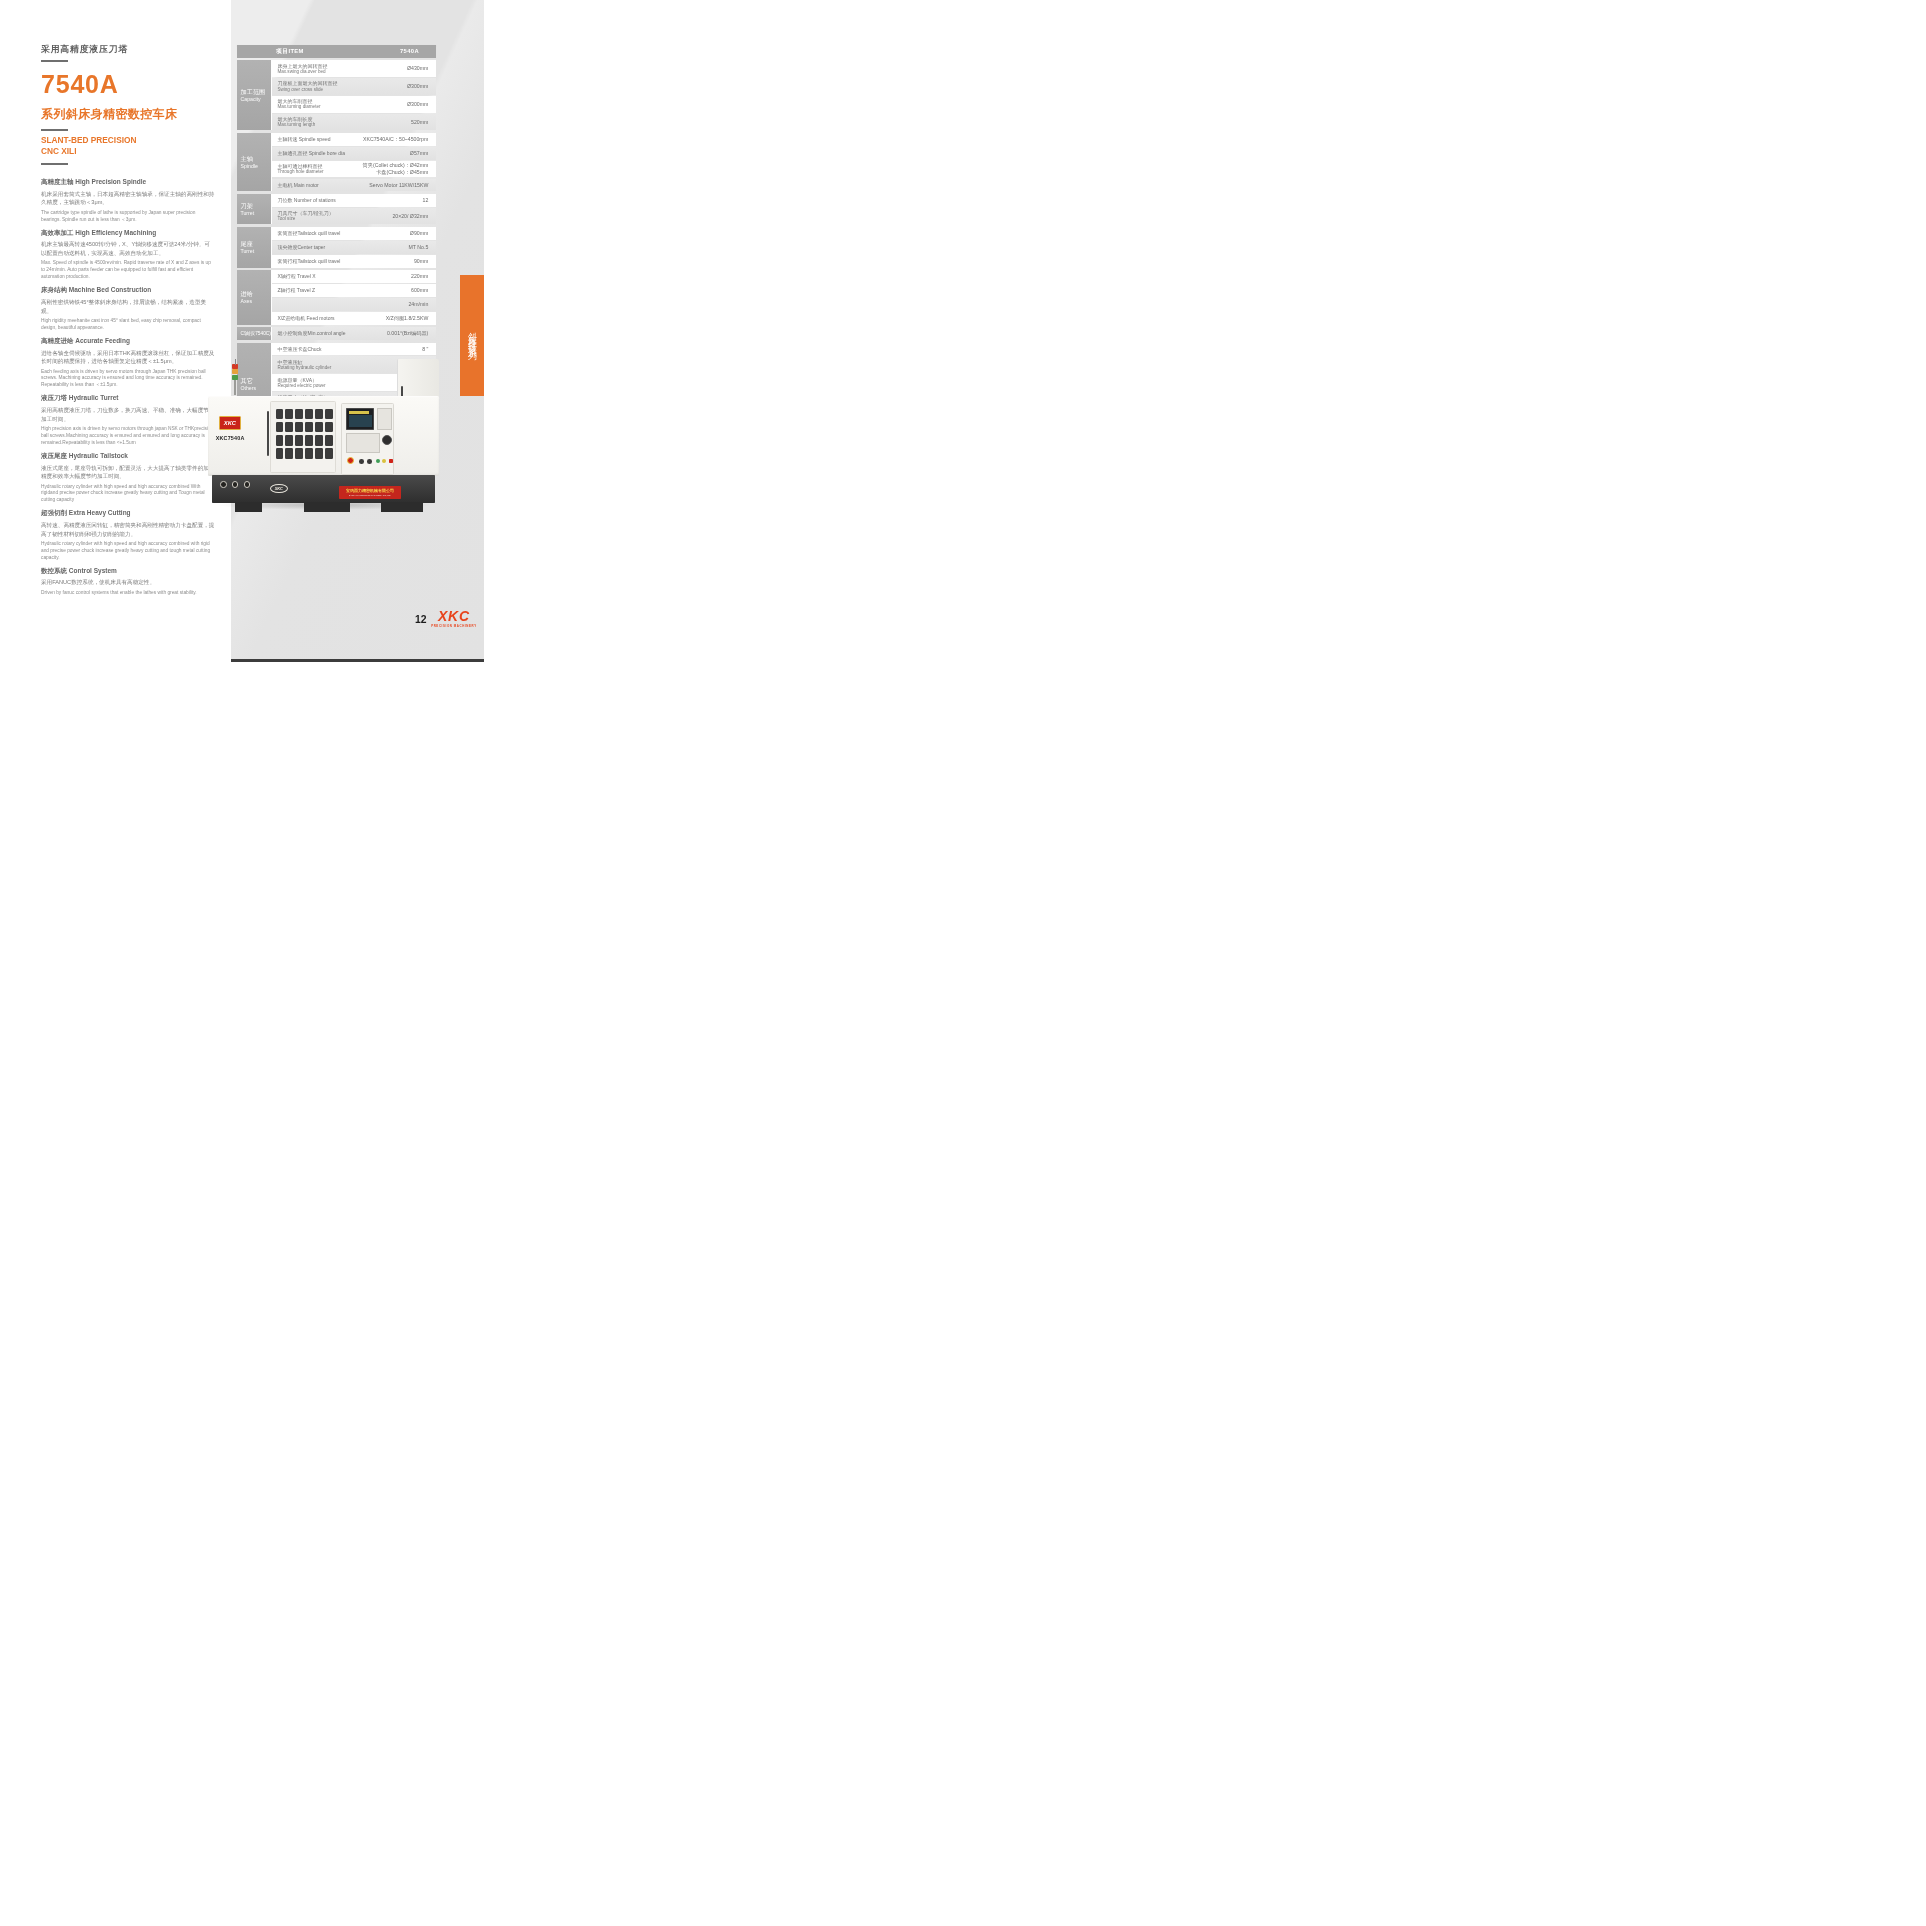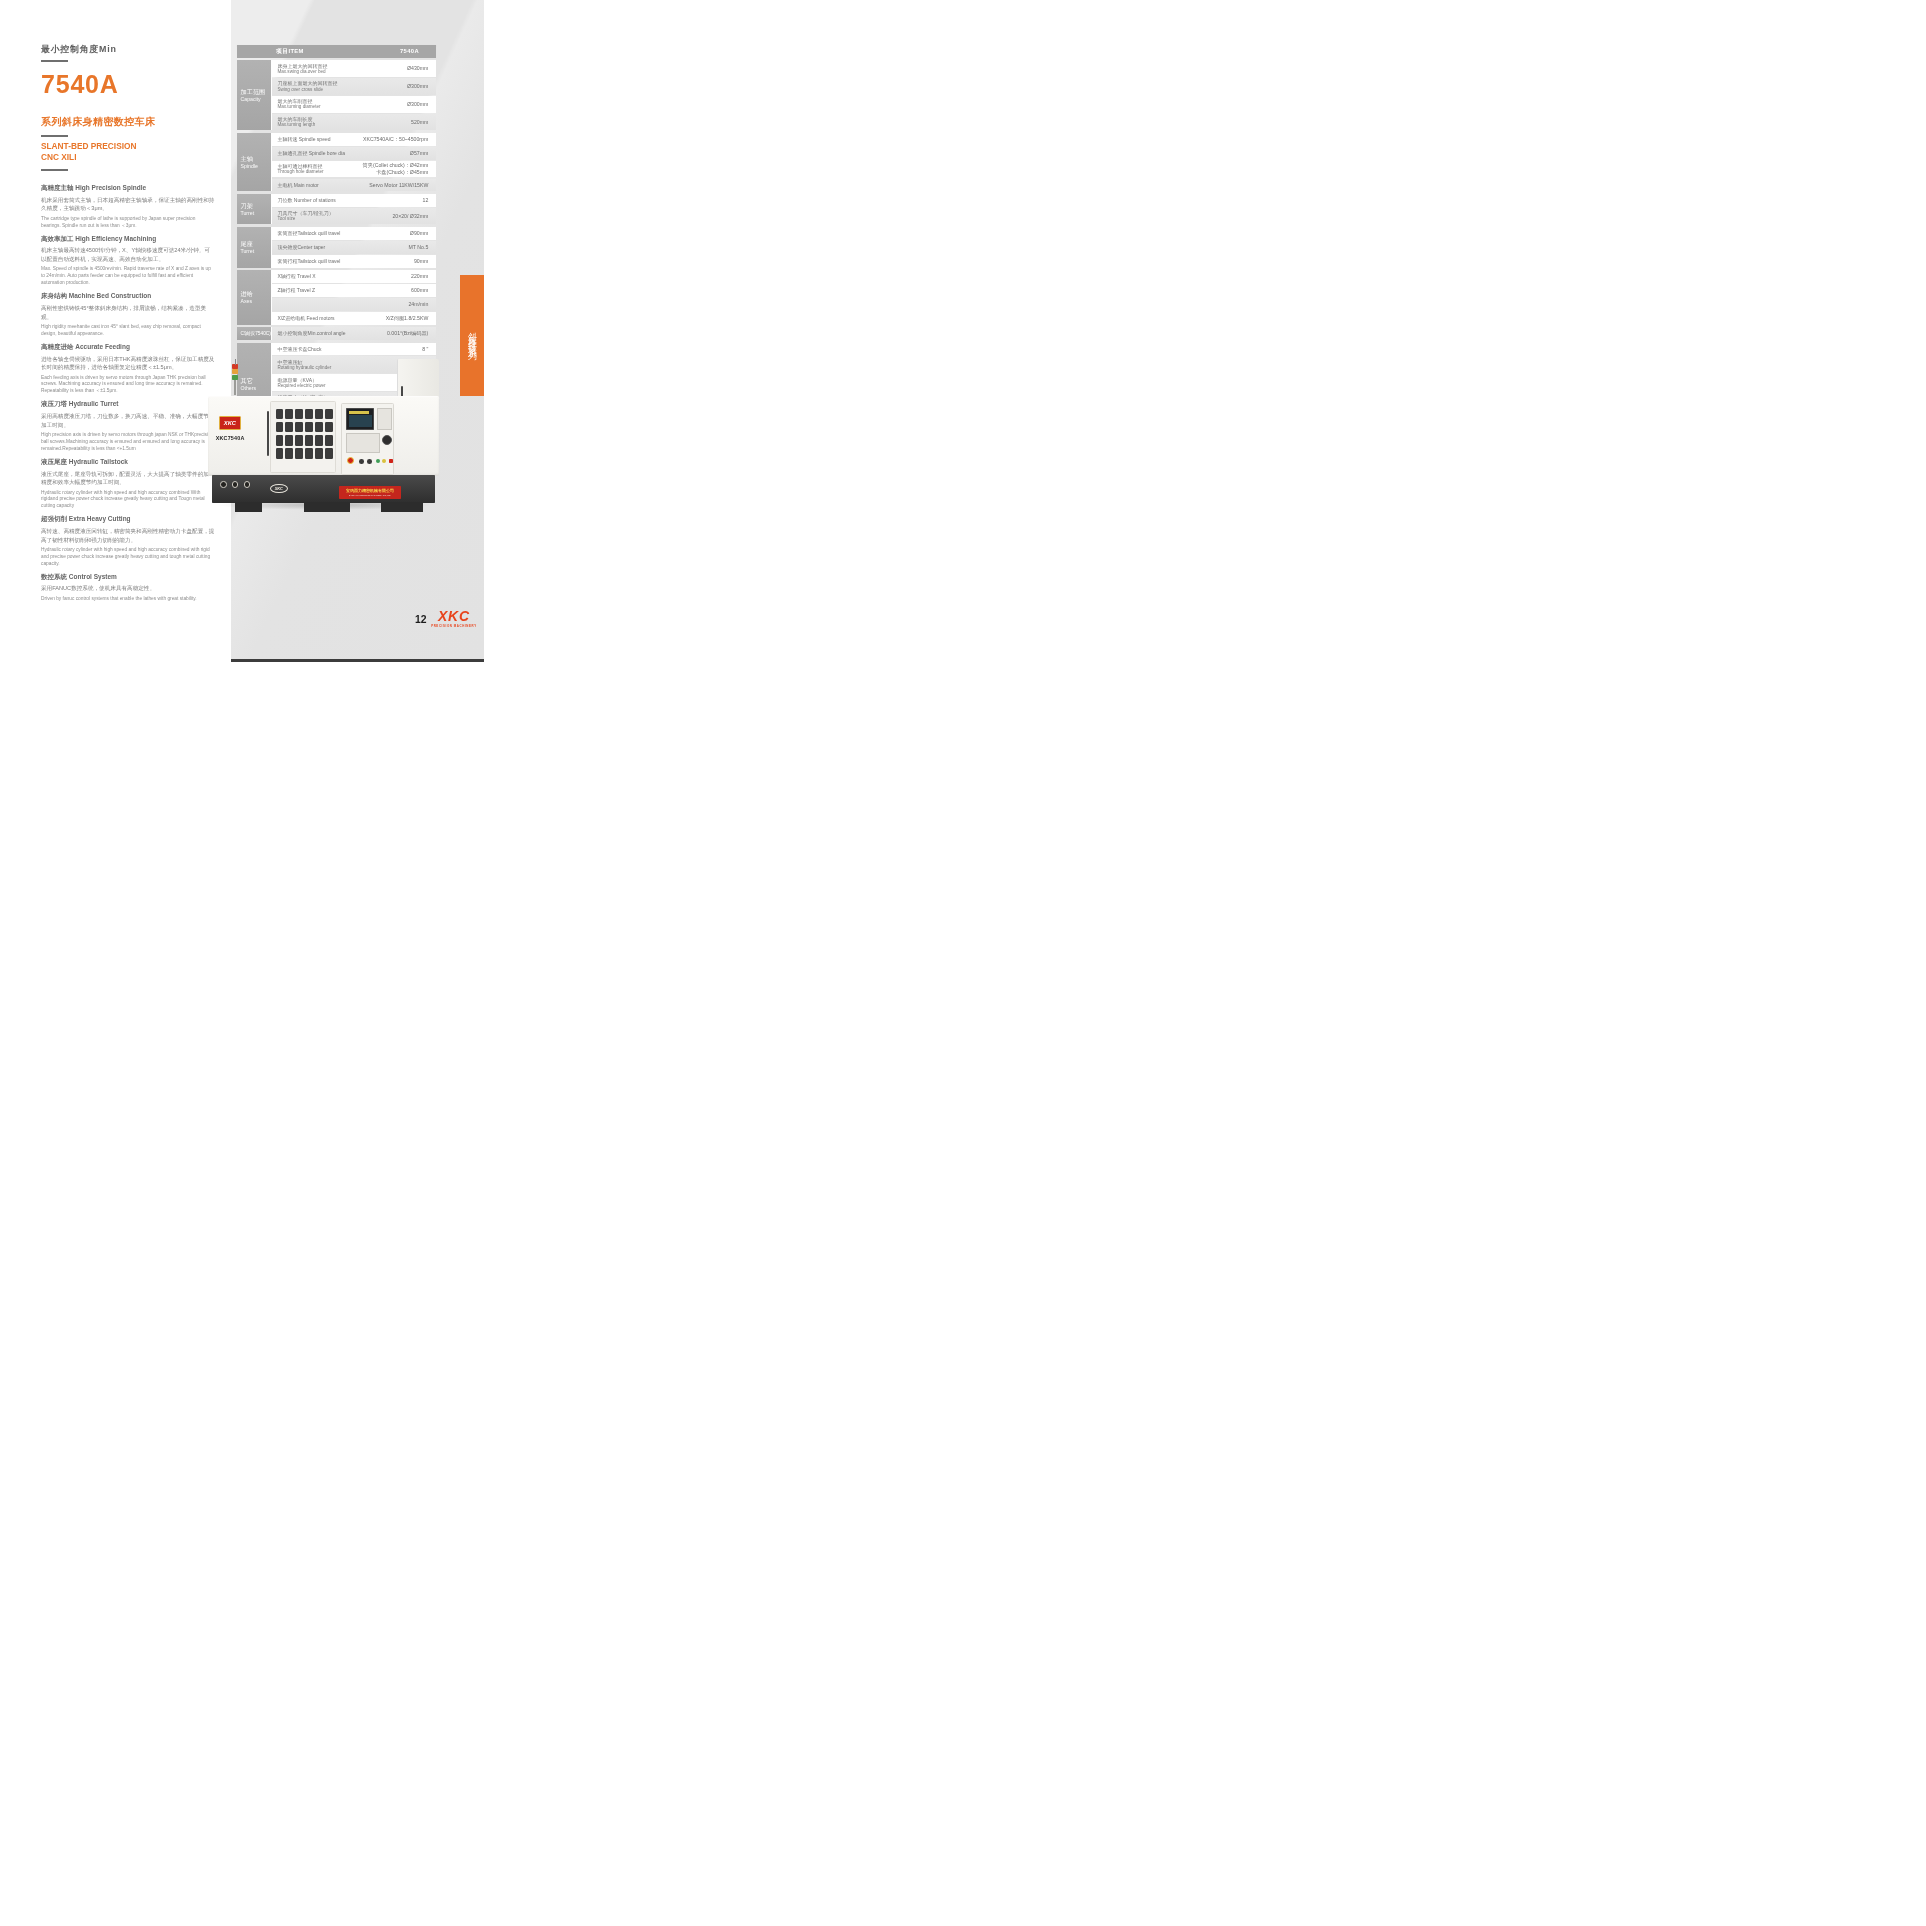--- a/index.html
+++ b/index.html
@@ -13,21 +13,21 @@
   .bottom-bar{position:absolute;left:231px;bottom:0;width:253px;height:3.5px;background:#3c3c3c;}
 
   
   .left-col{position:absolute;left:41px;top:43px;width:174px;}
   .tagline{font-size:8.9px;font-weight:600;color:#5e5e5e;letter-spacing:0.8px;}
   .rule{width:27px;height:1.9px;background:#6f6f6f;}
   .rule.r1{margin:3.9px 0 10px 0;}
   .rule.r2{margin:6.2px 0 4.6px 0;}
   .rule.r3{margin:6.2px 0 0 0;}
   .model-big{font-size:25px;font-weight:800;letter-spacing:0.8px;line-height:1;color:#e8762a;}
-  .series-cn{font-size:10px;font-weight:700;letter-spacing:0.4px;color:#e8762a;margin-top:18px;}
+  .series-cn{font-size:12px;font-weight:700;letter-spacing:0.4px;color:#e8762a;margin-top:9px;}
   .series-en{font-size:8.3px;font-weight:700;color:#e8762a;line-height:1.3;margin-top:4.6px;}
   .sections{margin-top:13px;}
   .sec{margin-bottom:4.6px;}
   .sec-h{font-size:6.5px;font-weight:700;color:#666;margin:5.4px 0 2.7px 0;}
   .sec-cn{font-size:5.6px;color:#7b7b7b;line-height:1.55;}
   .sec-en{font-size:4.8px;color:#8d8d8d;line-height:1.42;margin-top:2.7px;}
 
   
   .spec{position:absolute;left:237px;top:45px;width:199px;}
   .spec-header{height:12.7px;background:#a6a6a6;color:#fff;display:flex;align-items:center;
@@ -114,21 +114,21 @@
   .brand .brand-sub{font-size:2.9px;color:#e8441c;letter-spacing:0.6px;font-weight:700;margin-top:0.8px;}
 </style>
 </head>
 <body>
 
 <div id="page">
 
   <div class="gray-panel"></div>
 
   <div class="left-col">
-    <div class="tagline">最小控制角度Min</div>
+    <div class="tagline">采用高精度液压刀塔</div>
     <div class="rule r1"></div>
     <div class="model-big">7540A</div>
     <div class="series-cn">系列斜床身精密数控车床</div>
     <div class="rule r2"></div>
     <div class="series-en">
       <div>SLANT-BED PRECISION</div>
       <div>CNC XILI</div>
     </div>
     <div class="rule r3"></div>
     <div class="sections" id="sections">

